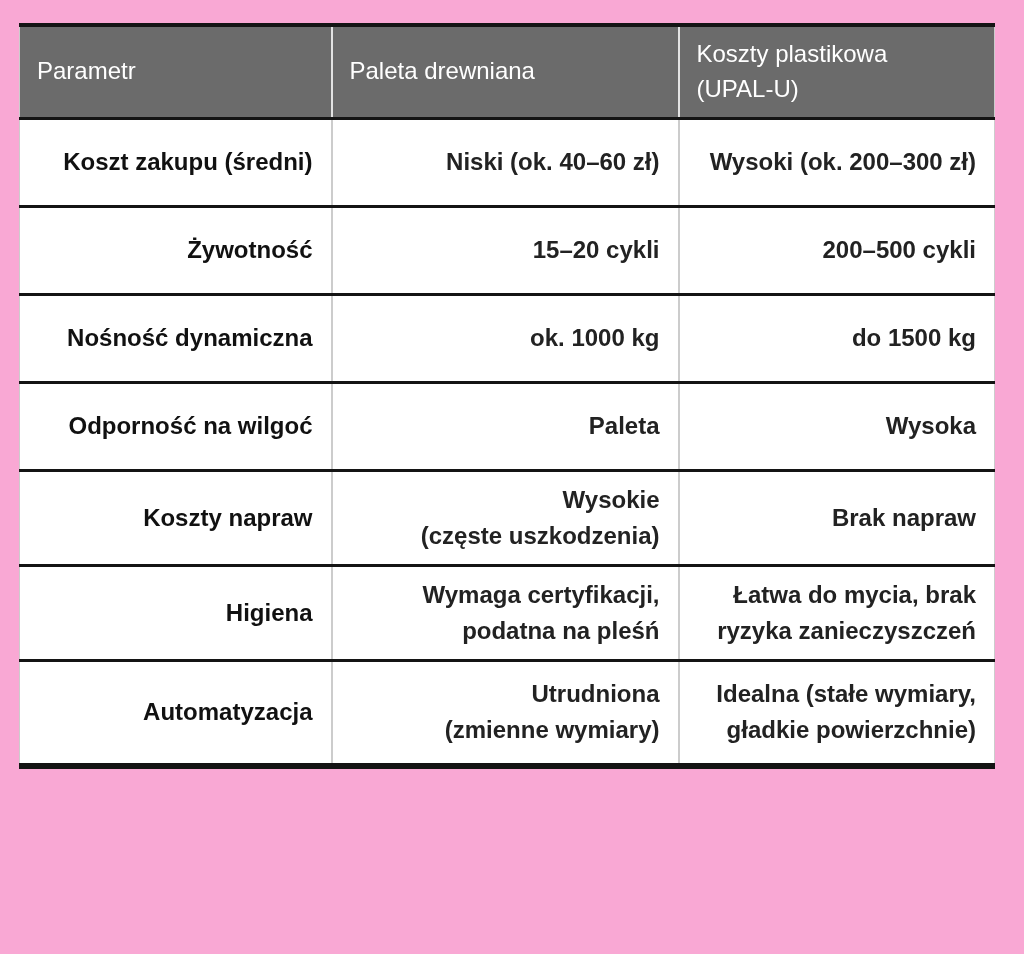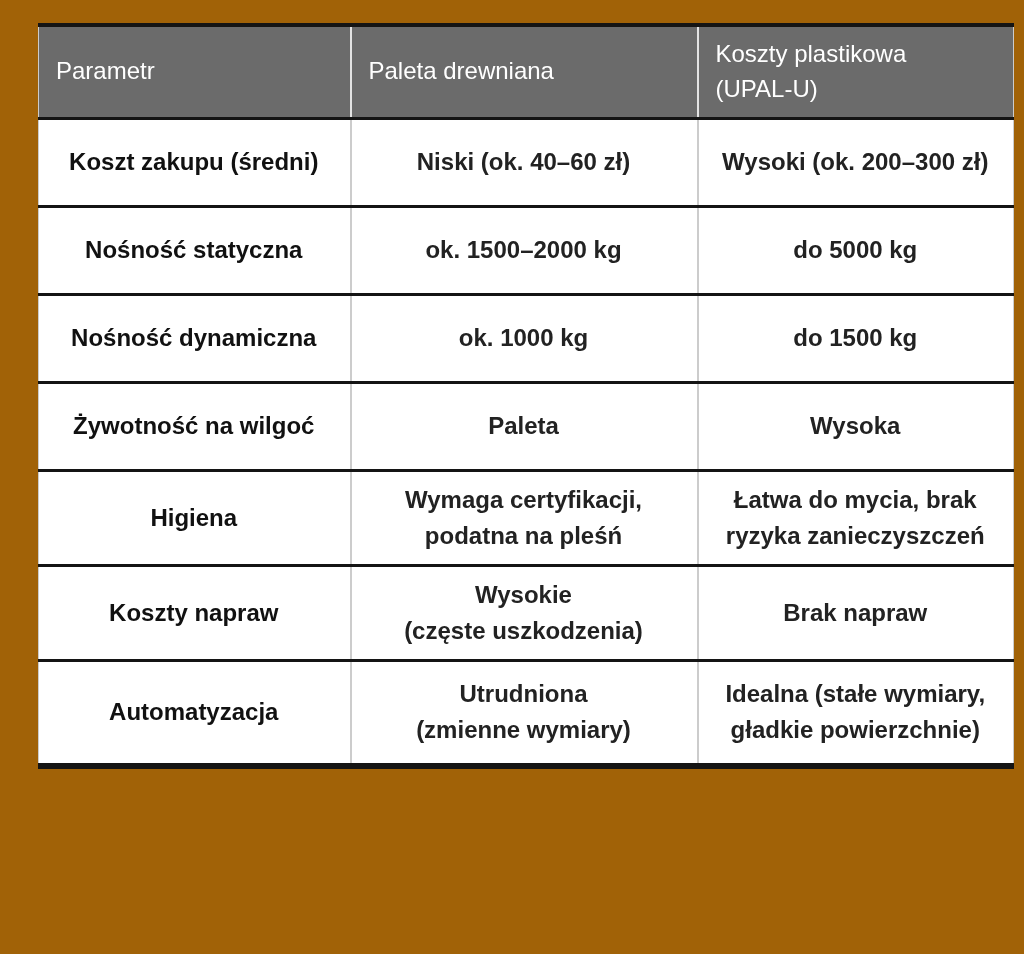--- a/index.html
+++ b/index.html
@@ -7,22 +7,22 @@
     padding: 0;
     background: #ffffff;
     width: 1024px;
     height: 954px;
     font-family: "Liberation Sans", "DejaVu Sans", sans-serif;
   }
   .page {
     box-sizing: border-box;
     width: 1024px;
     height: 954px;
-    padding: 23px 21px 0 38px;
-    background: #a16207;
+    padding: 23px 21px 0 19px;
+    background: #f9a8d4;
   }
   table.cmp-table {
     width: 975px;
     border-collapse: collapse;
     table-layout: fixed;
     border-top: 4px solid #141414;
     border-bottom: 6px solid #141414;
     border-left: 1px solid #cccccc;
     border-right: 1px solid #cccccc;
   }
@@ -52,21 +52,21 @@
     border-bottom: 3px solid #141414;
   }
   tbody tr:last-child {
     height: 106px;
     border-bottom: none;
   }
   tbody th, tbody td {
     font-size: 24px;
     line-height: 1.5;
     vertical-align: middle;
-    text-align: center;
+    text-align: right;
     padding: 10px 18px 10px 17px;
     white-space: pre-line;
     background: #ffffff;
   }
   tbody th {
     font-weight: 700;
     color: #111111;
   }
   tbody td {
     font-weight: 700;
@@ -92,46 +92,46 @@
 (UPAL-U)</th>
       </tr>
     </thead>
     <tbody id="table-body">
         <tr>
           <th>Koszt zakupu (średni)</th>
           <td>Niski (ok. 40–60 zł)</td>
           <td>Wysoki (ok. 200–300 zł)</td>
         </tr>
         <tr>
-          <th>Nośność statyczna</th>
-          <td>ok. 1500–2000 kg</td>
-          <td>do 5000 kg</td>
+          <th>Żywotność</th>
+          <td>15–20 cykli</td>
+          <td>200–500 cykli</td>
         </tr>
         <tr>
           <th>Nośność dynamiczna</th>
           <td>ok. 1000 kg</td>
           <td>do 1500 kg</td>
         </tr>
         <tr>
-          <th>Żywotność na wilgoć</th>
+          <th>Odporność na wilgoć</th>
           <td>Paleta</td>
           <td>Wysoka</td>
+        </tr>
+        <tr>
+          <th>Koszty napraw</th>
+          <td>Wysokie
+(częste uszkodzenia)</td>
+          <td>Brak napraw</td>
         </tr>
         <tr>
           <th>Higiena</th>
           <td>Wymaga certyfikacji,
 podatna na pleśń</td>
           <td>Łatwa do mycia, brak
 ryzyka zanieczyszczeń</td>
-        </tr>
-        <tr>
-          <th>Koszty napraw</th>
-          <td>Wysokie
-(częste uszkodzenia)</td>
-          <td>Brak napraw</td>
         </tr>
         <tr>
           <th>Automatyzacja</th>
           <td>Utrudniona
 (zmienne wymiary)</td>
           <td>Idealna (stałe wymiary,
 gładkie powierzchnie)</td>
         </tr>
       </tbody>
   </table>

